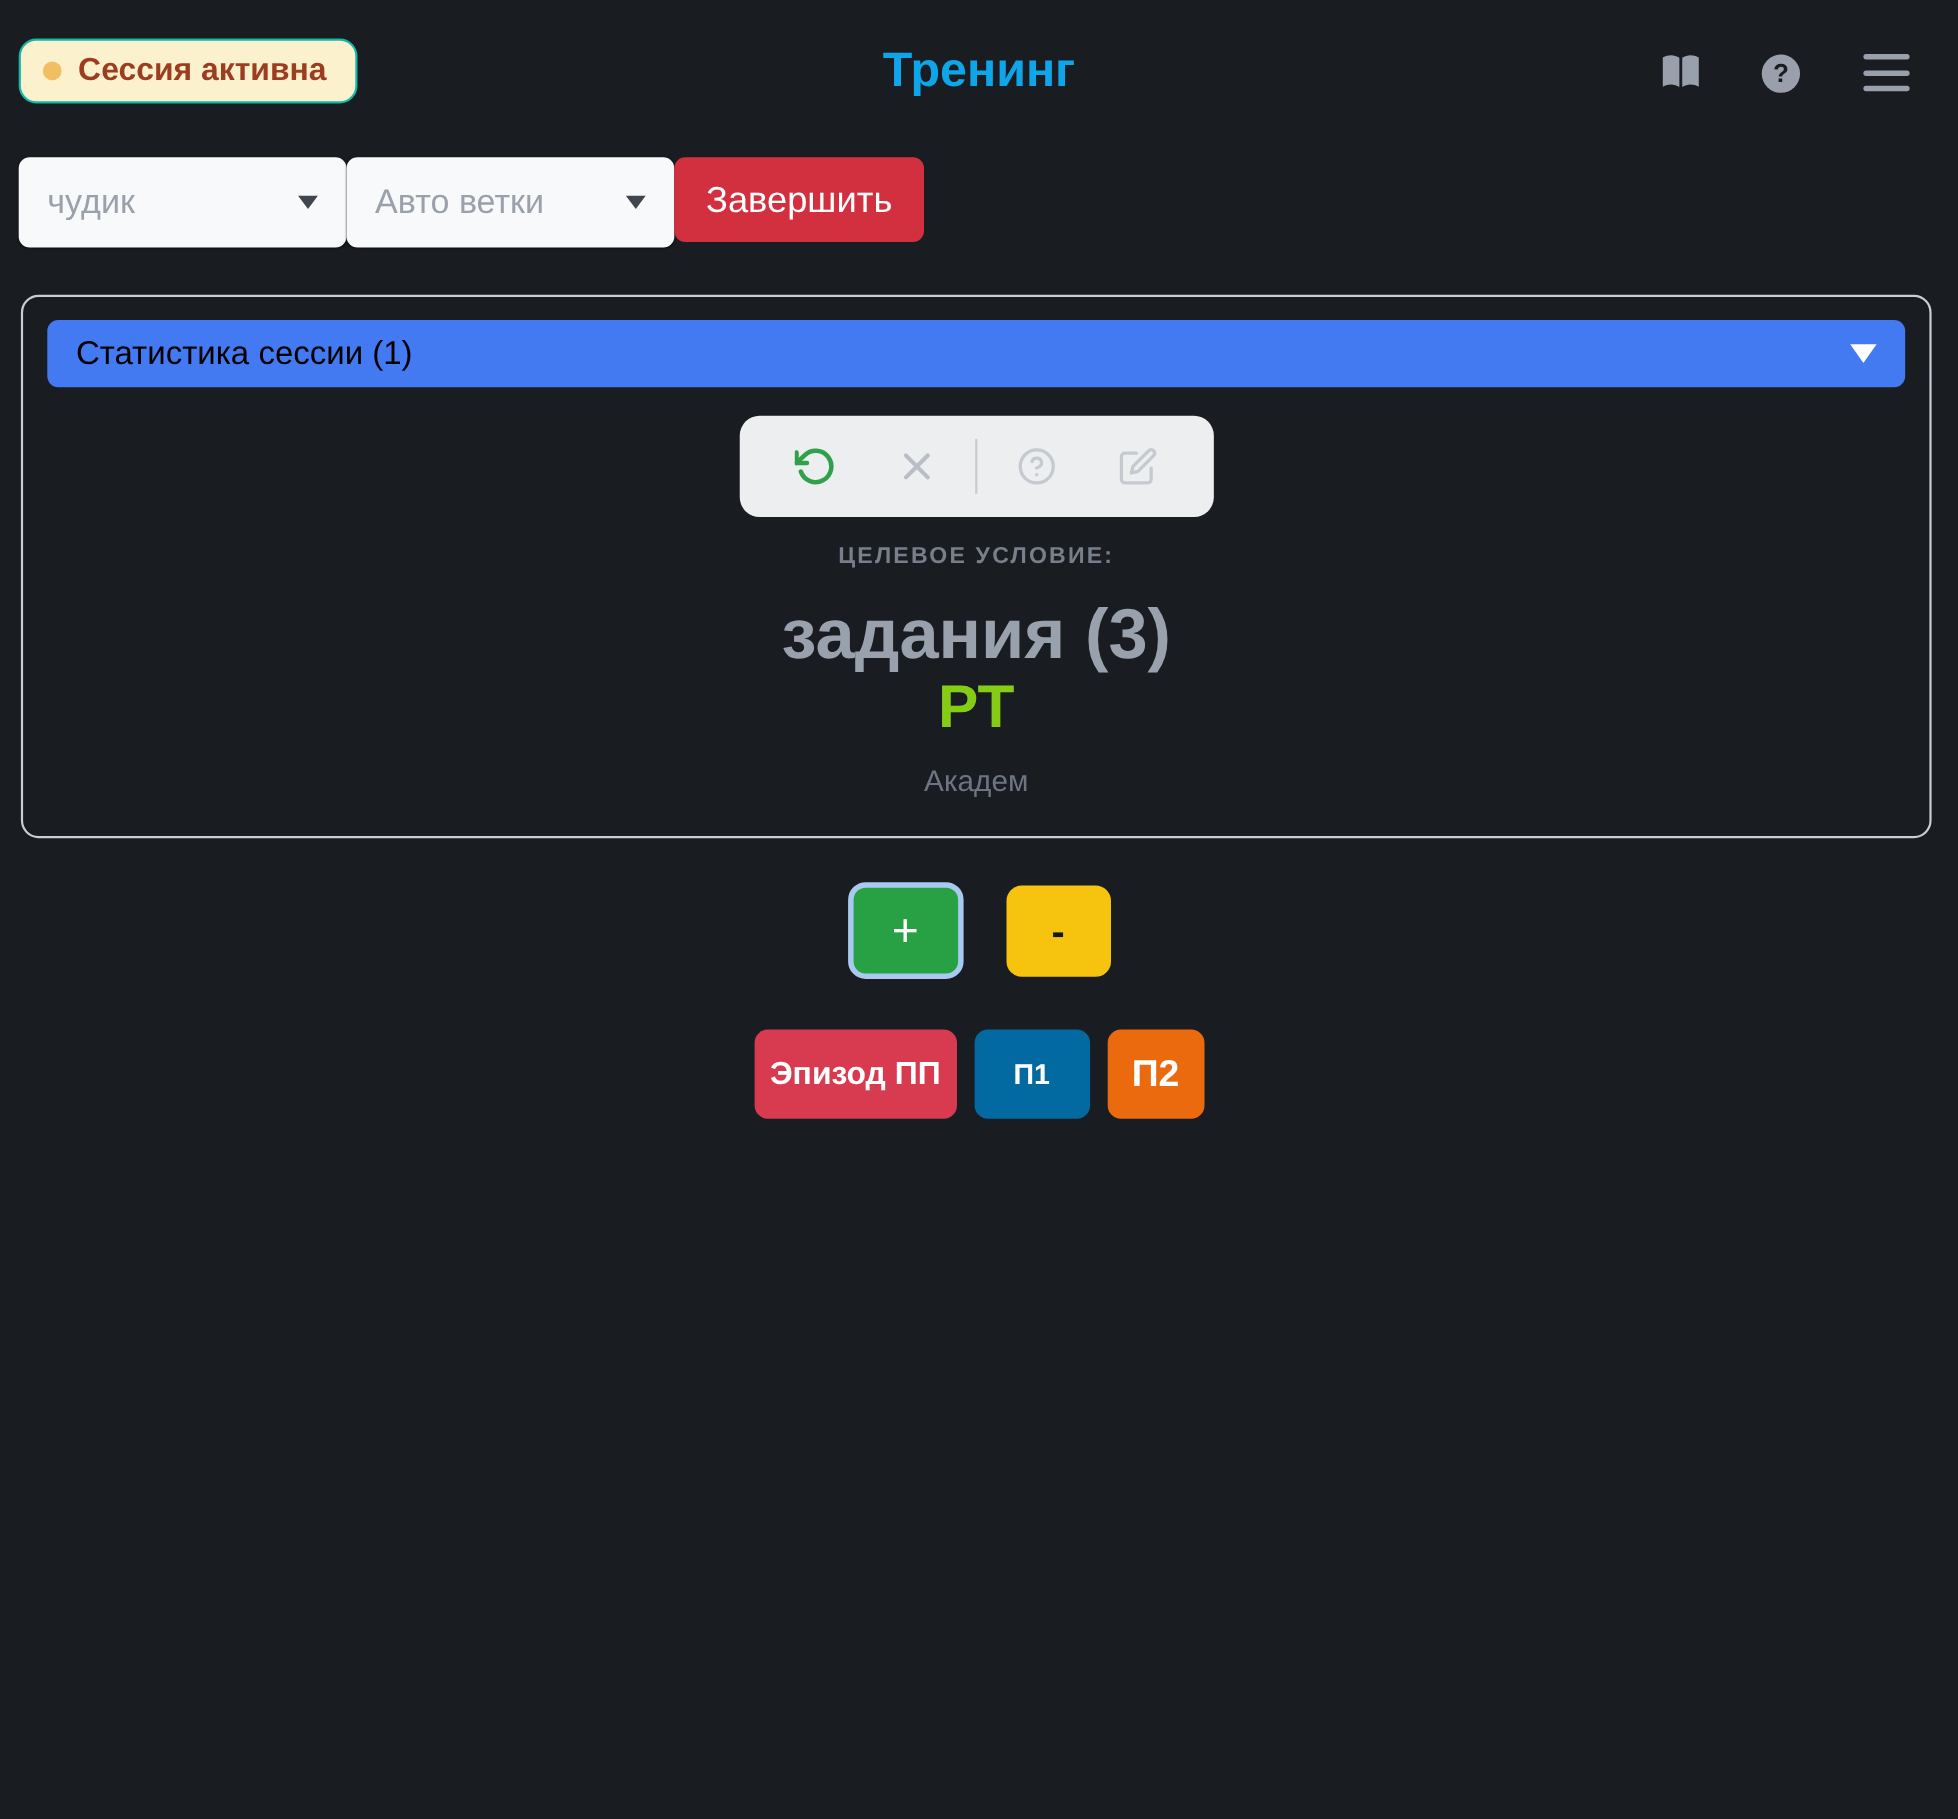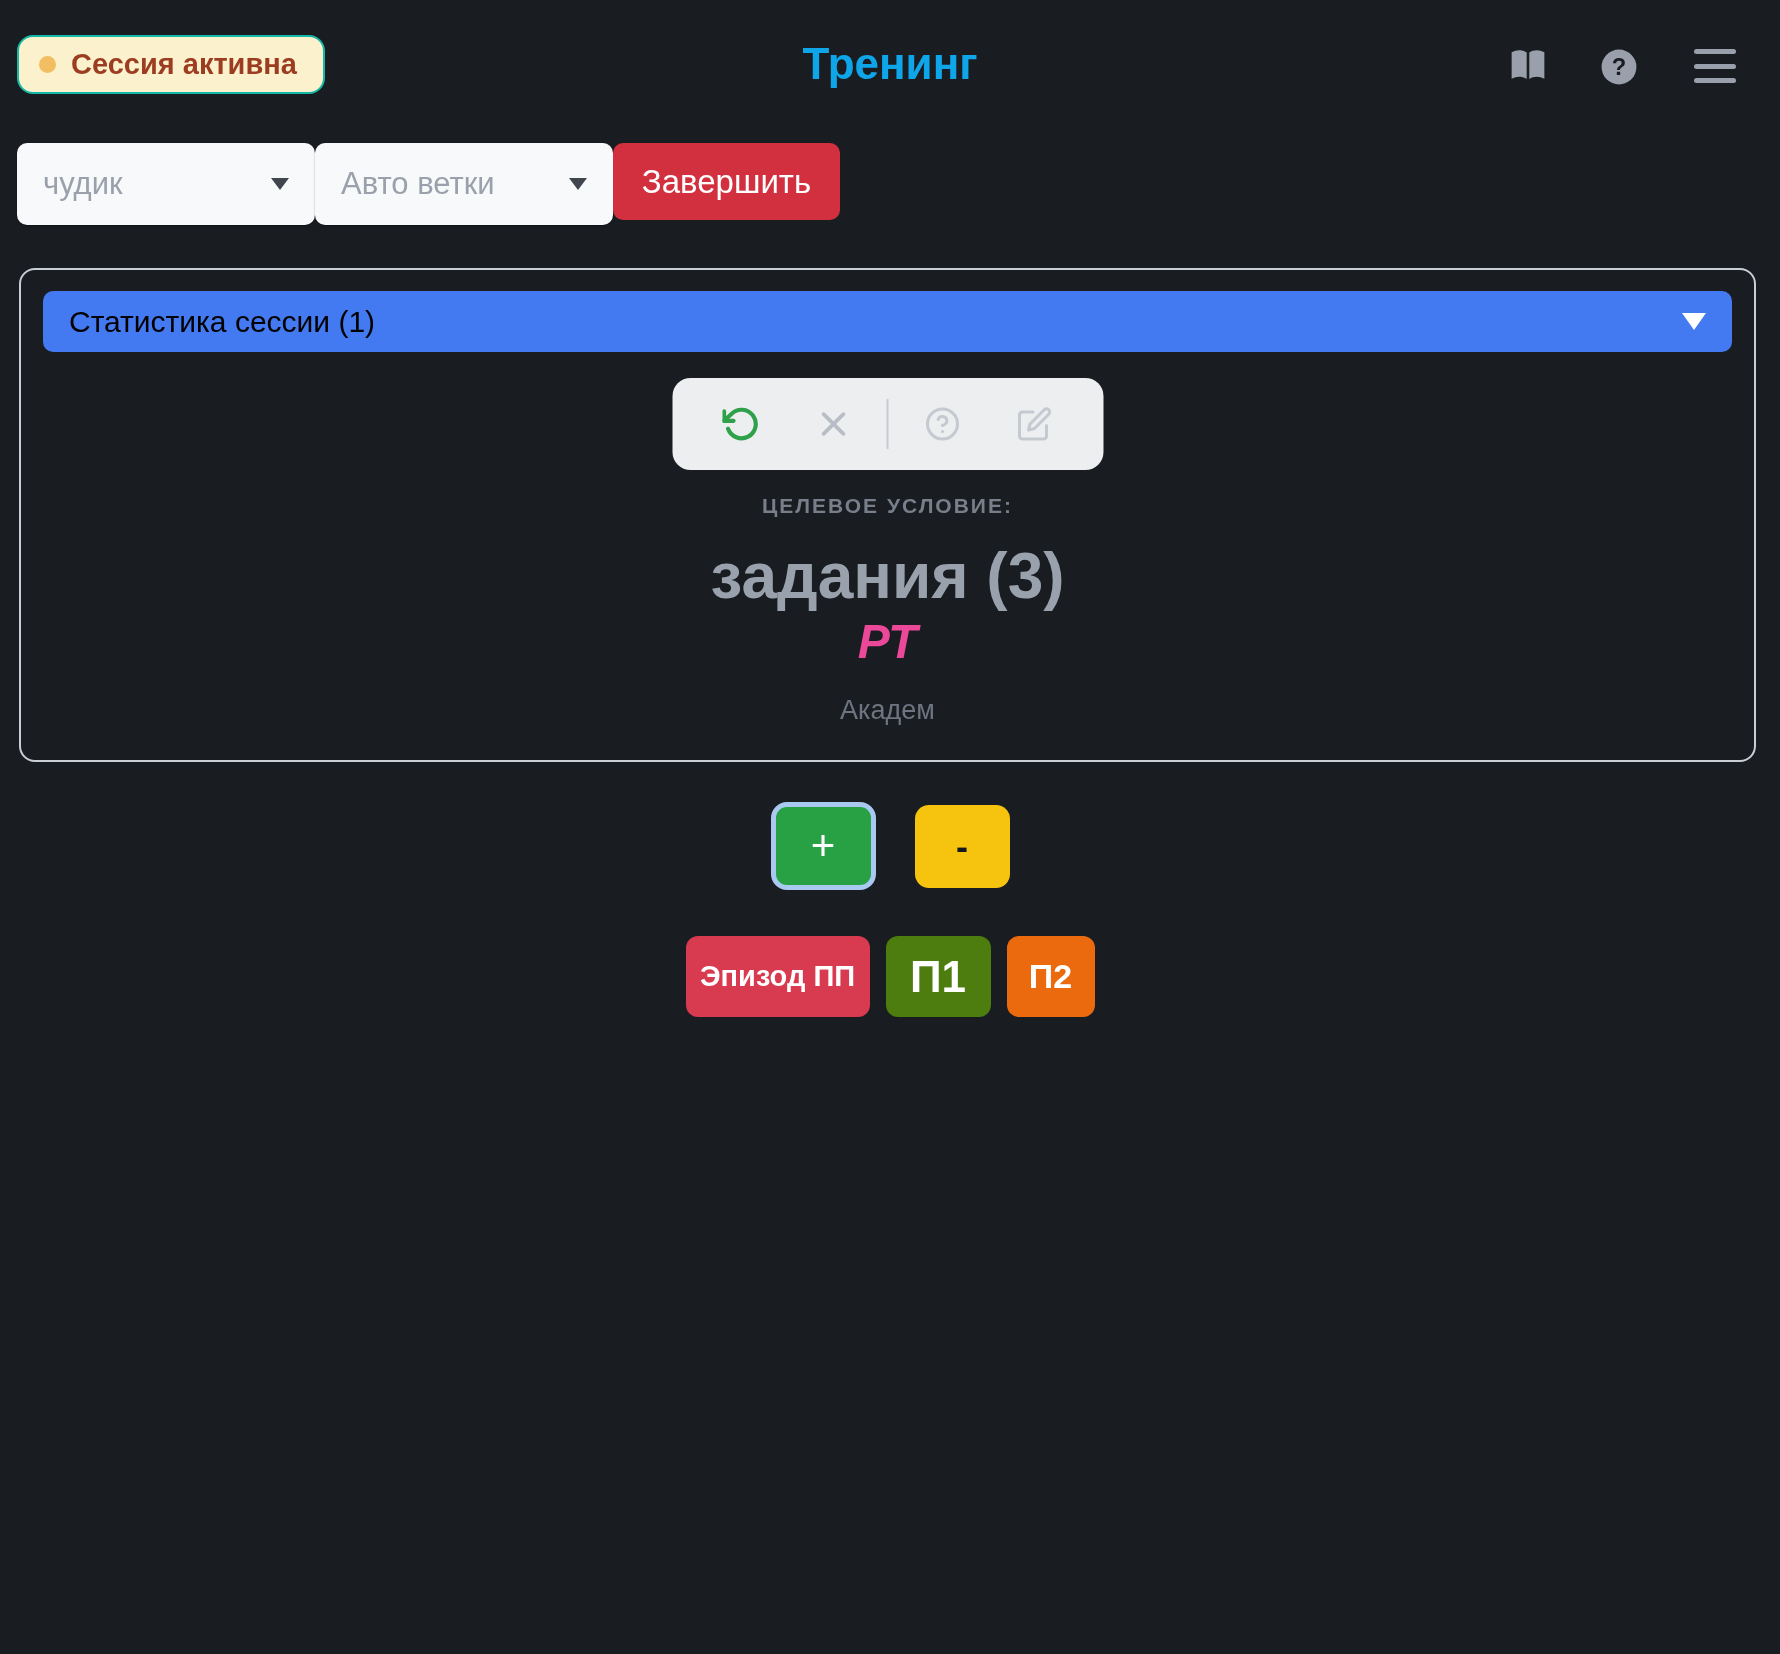--- a/index.html
+++ b/index.html
@@ -49,21 +49,21 @@
   .tb{display:flex;align-items:center;justify-content:center;cursor:pointer;}
   .tb-divider{width:2px;height:50px;background:#c7ccd2;margin:0 36px;}
   .tb-gap-l{margin-right:56px;}
   .tb-gap-r{margin-left:56px;}
   .goal{position:absolute;top:224px;left:0;width:100%;
     display:flex;flex-direction:column;align-items:center;text-align:center;}
   .goal-label{font-size:21px;line-height:24px;letter-spacing:2px;
     color:#787f8a;font-weight:600;}
   .goal-value{font-size:64px;line-height:76px;margin-top:20px;
     font-weight:700;color:#99a1ad;}
-  .goal-sub{font-size:48px;line-height:56px;font-weight:600;color:#ec4899;font-style:italic;}
+  .goal-sub{font-size:55px;line-height:56px;font-weight:600;color:#84cc16;}
   .goal-note{font-size:27px;line-height:32px;margin-top:24px;color:#6e7582;}
 
   
   .counter{left:0;top:802px;width:100%;display:flex;justify-content:center;
     gap:39px;align-items:flex-start;}
   .btn-plus{width:105px;height:88px;box-sizing:border-box;background:#28a044;
     border:5px solid #a9c9f1;border-radius:16px;color:#fff;font-size:42px;
     font-weight:400;display:flex;align-items:center;justify-content:center;
     font-family:inherit;cursor:pointer;}
   .btn-minus{width:95px;height:83px;margin-top:3px;background:#f6c30f;border:none;
@@ -71,21 +71,21 @@
     display:flex;align-items:center;justify-content:center;
     font-family:inherit;cursor:pointer;}
 
   
   .actions{left:0;top:936px;width:100%;display:flex;justify-content:center;
     gap:16px;}
   .btn-ep{height:81px;border:none;border-radius:12px;color:#fff;font-weight:700;
     display:flex;align-items:center;justify-content:center;
     font-family:inherit;cursor:pointer;}
   .btn-ep1{width:184px;background:#d83a50;font-size:29px;}
-  .btn-ep2{width:105px;background:#4d7c0f;font-size:44px;}
+  .btn-ep2{width:105px;background:#0369a1;font-size:26px;}
   .btn-ep3{width:88px;background:#ec6a0e;font-size:34px;}
 </style>
 </head>
 <body>
 
 <div class="abs badge">
   <span class="badge-dot"></span>
   <span>Сессия активна</span>
 </div>
 

